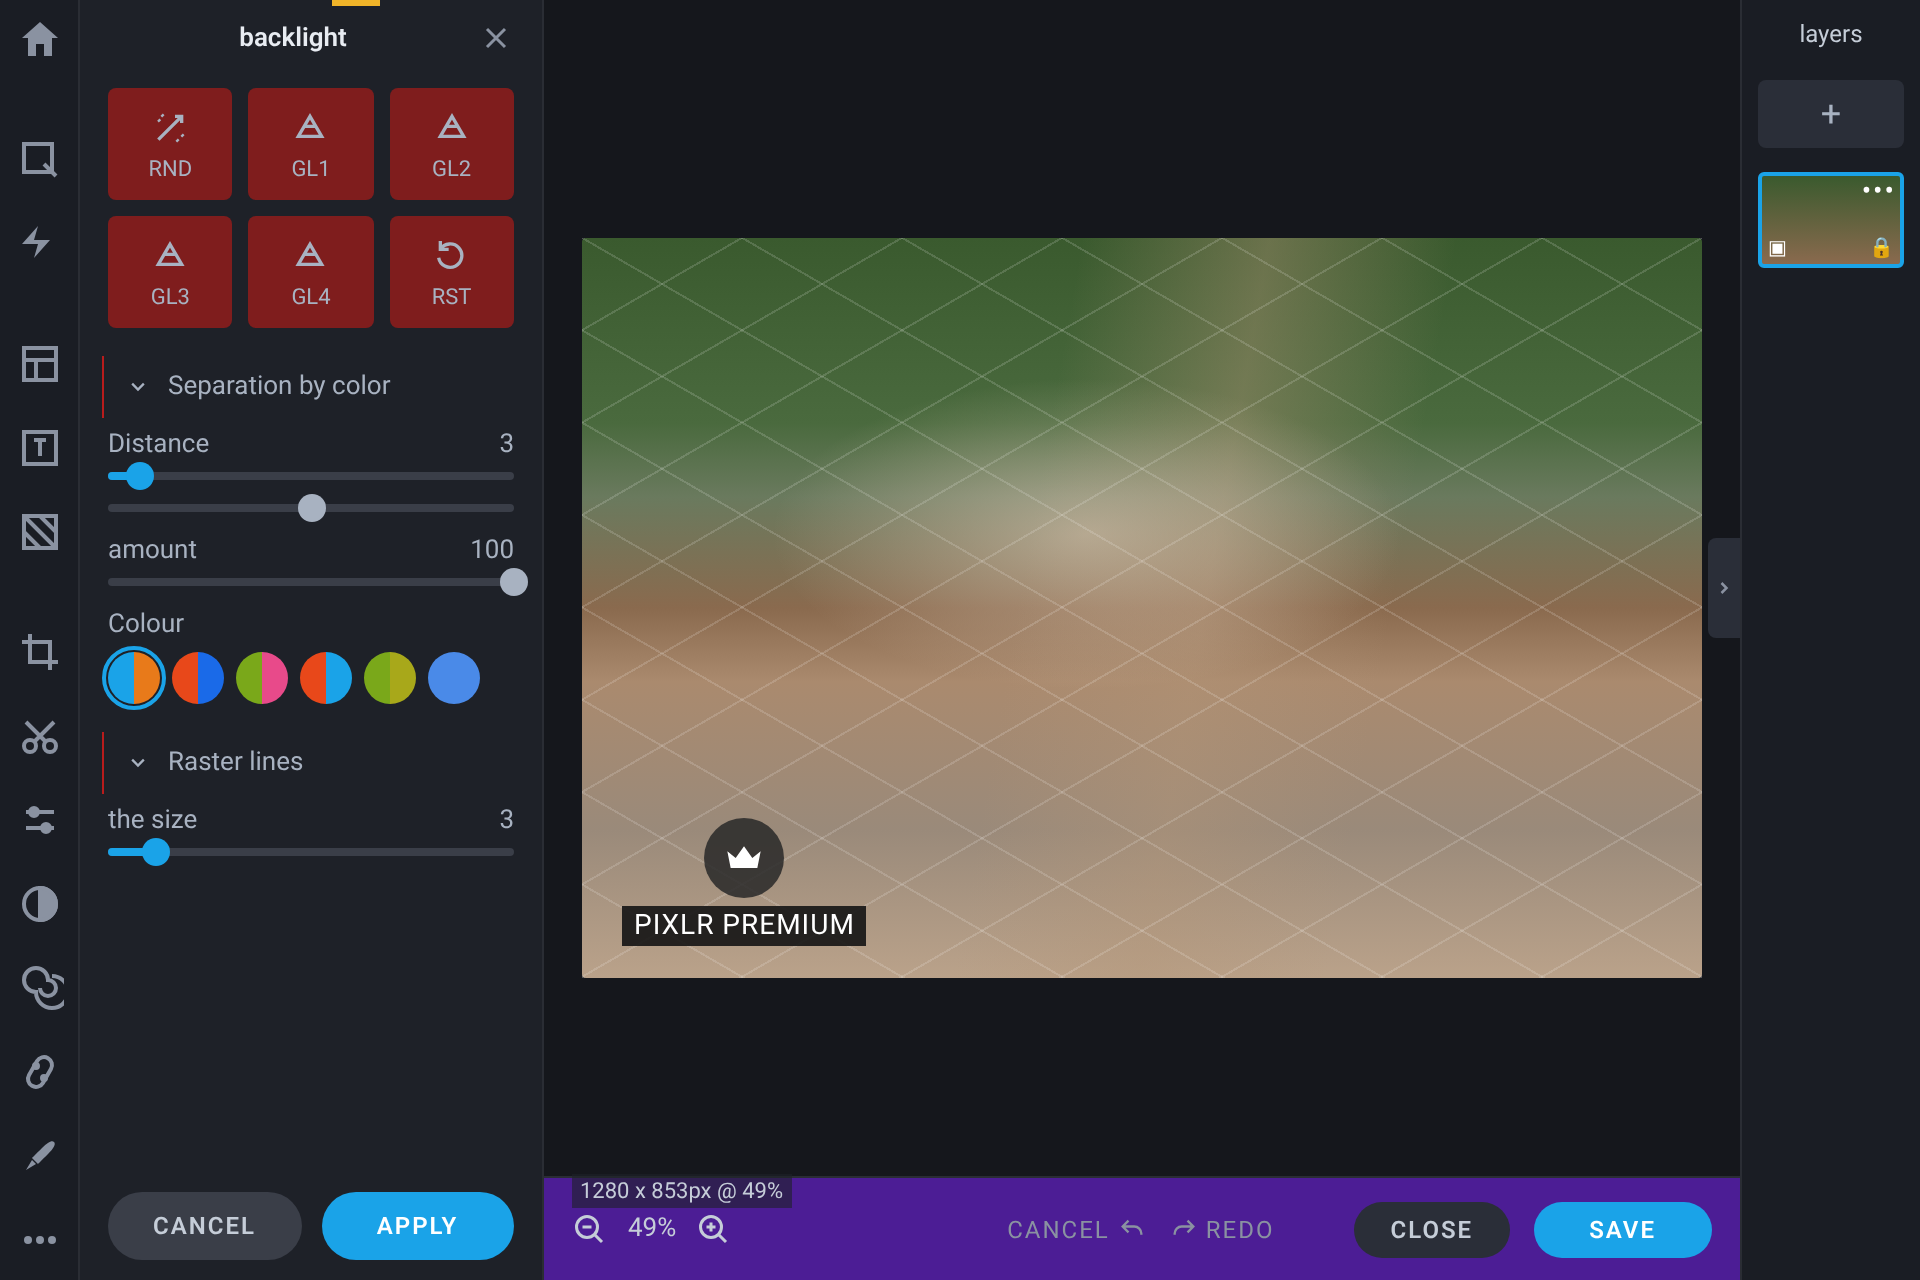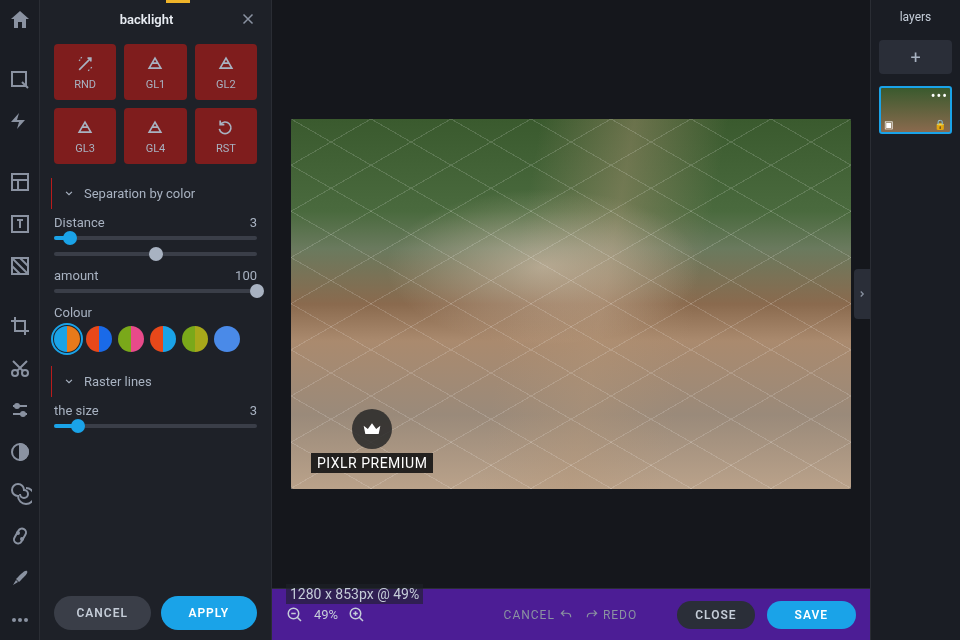--- a/index.html
+++ b/index.html
@@ -33,21 +33,21 @@
 .btn-apply{background:#1aa3e8;color:#fff}
 .canvas-area{flex:1;background:#15171c;display:flex;flex-direction:column;position:relative}
 .canvas-view{flex:1;display:flex;align-items:center;justify-content:center;position:relative;overflow:hidden}
 .image-box{position:relative;width:560px;height:370px;margin-top:20px}
 .photo{position:absolute;inset:0;background:linear-gradient(180deg,#3a5a2e 0%,#4a6a3e 25%,#6a7a5e 35%,#8a6a4e 50%,#aa8a6e 60%,#9a8a7a 80%,#baa28a 100%);border-radius:2px}
 .photo::before{content:"";position:absolute;inset:0;background:radial-gradient(ellipse 40% 30% at 45% 40%,rgba(220,200,180,.6) 0%,transparent 70%),linear-gradient(100deg,transparent 40%,rgba(180,150,120,.4) 55%,transparent 70%)}
 .grid-overlay{position:absolute;inset:0;background-image:repeating-linear-gradient(30deg,rgba(255,255,255,.15) 0,rgba(255,255,255,.15) 1px,transparent 1px,transparent 40px),repeating-linear-gradient(-30deg,rgba(255,255,255,.15) 0,rgba(255,255,255,.15) 1px,transparent 1px,transparent 40px)}
 .premium-badge{position:absolute;bottom:16px;left:20px;display:flex;flex-direction:column;align-items:center;gap:4px}
 .premium-circle{width:40px;height:40px;border-radius:50%;background:rgba(40,40,40,.85);display:flex;align-items:center;justify-content:center}
 .premium-text{background:rgba(20,20,20,.9);color:#fff;font-size:14px;padding:2px 6px;letter-spacing:.5px}
-.status{position:absolute;bottom:36px;left:14px;color:#c5cdd8;font-size:14px;background:rgba(30,33,40,.6);padding:2px 4px}
+.status{position:absolute;bottom:36px;left:14px;color:#c5cdd8;font-size:11px;background:rgba(30,33,40,.6);padding:2px 4px}
 .bottom-bar{height:52px;background:#4c1d95;display:flex;align-items:center;padding:0 14px;gap:12px;border-top:1px solid #2a2d34}
 .zoom-group{display:flex;align-items:center;gap:10px;color:#c5cdd8}
 .zoom-btn{cursor:pointer;display:flex;align-items:center}
 .bottom-bar .spacer{flex:1}
 .pill{padding:7px 18px;border-radius:16px;font-size:12px;font-weight:600;letter-spacing:1px;cursor:pointer;display:flex;align-items:center;gap:6px}
 .pill-dark{background:#2a2e38;color:#c5cdd8}
 .pill-text{color:#8a92a1;cursor:pointer;font-size:12px;letter-spacing:1px;display:flex;align-items:center;gap:4px}
 .pill-save{background:#1aa3e8;color:#fff;padding:7px 28px}
 .right-rail{width:90px;background:#1a1d24;display:flex;flex-direction:column;border-left:1px solid #2a2d34}
 .right-rail .layers-hdr{text-align:center;padding:10px 0;font-size:12px;color:#c5cdd8}

